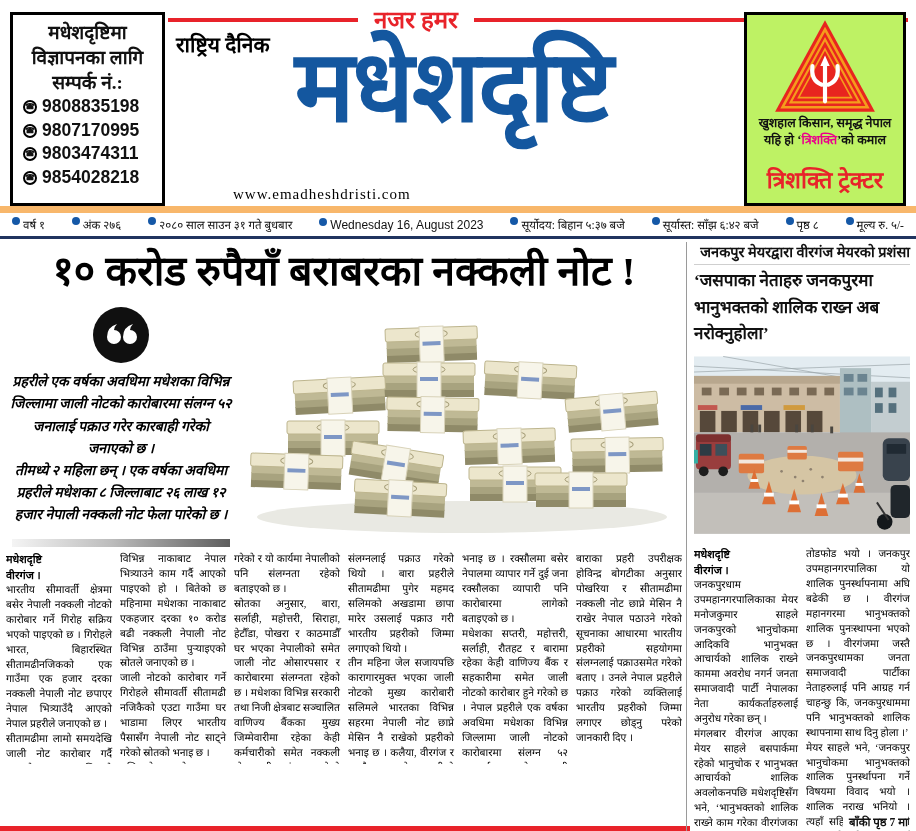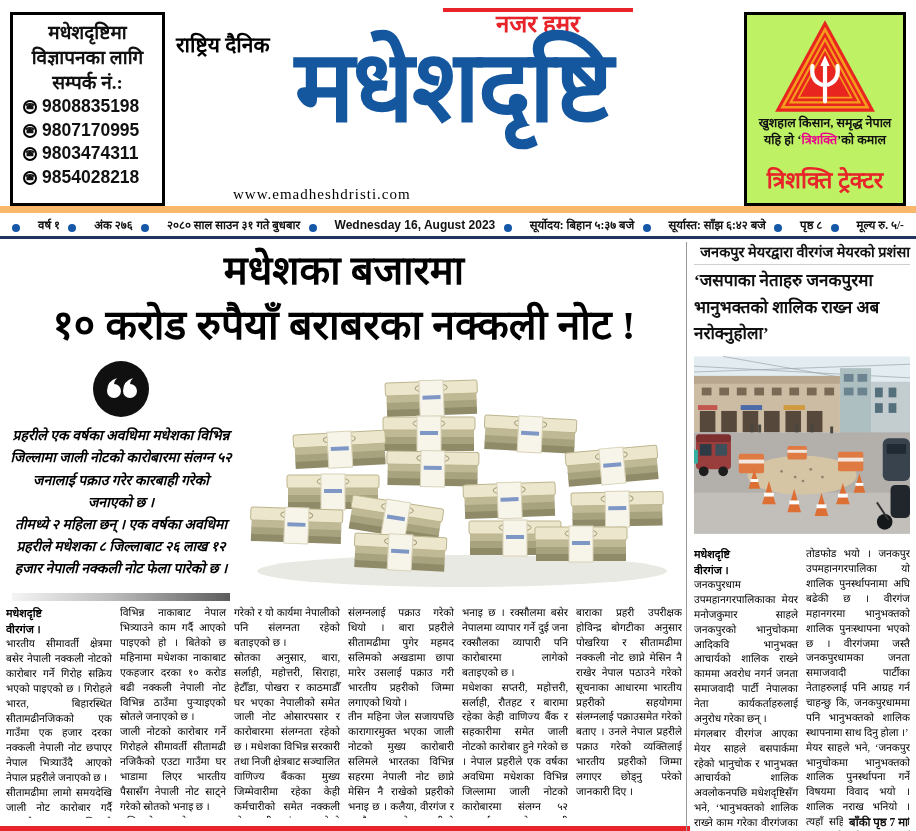--- a/index.html
+++ b/index.html
@@ -4,21 +4,21 @@
 <style>
   * { box-sizing: border-box; margin: 0; padding: 0; }
   html,body { width: 916px; height: 831px; }
   body {
     font-family: "Liberation Serif", serif;
     background: #ffffff; color: #111; overflow: hidden; position: relative;
   }
   .page { position: relative; width: 916px; height: 831px; background: #fff; }
 
   
-  .topline { position: absolute; left: 168px; right: 8px; top: 8px; display: flex; align-items: center; flex-direction: column; }
+  .topline { position: absolute; left: 168px; right: 8px; top: 8px; display: flex; align-items: center; }
   .kline { height: 4px; background: #e8232a; }
   .kline.left { width: 190px; }
   .kline.right { flex: 1; }
   .ktext { color: #e8232a; font-weight: bold; font-size: 24px; padding: 0 16px; line-height: 1; white-space: nowrap; }
 
   .ad-left { position: absolute; left: 10px; top: 12px; width: 155px; height: 194px;
     border: 3px solid #000; padding: 5px 3px; text-align: center; background: #fff; }
   .ad-left .l { font-size: 19px; font-weight: bold; line-height: 1.32; }
   .phone-row { display: flex; align-items: center; gap: 5px; font-size: 17.5px; font-weight: bold;
     padding-left: 7px; line-height: 1.35; font-family: "Liberation Sans", sans-serif; }
@@ -37,21 +37,21 @@
   .ad-right svg.logo { display: block; margin: 0 auto; }
   .ar-l1, .ar-l2 { font-size: 12.5px; font-weight: bold; line-height: 1.35; }
   .ar-l2 .brand { color: #ec008c; }
   .ar-title { font-size: 23px; font-weight: bold; color: #e8232a; line-height: 1.15; margin-top: 19px; }
 
   .orange-bar { position: absolute; left: 0; top: 206px; width: 916px; height: 7px; background: #f8b76b; }
 
   .infobar { position: absolute; left: 0; top: 213px; width: 916px; height: 26px;
     display: flex; align-items: center; justify-content: space-between; padding: 0 12px;
     border-bottom: 3px solid #20345f; background: #fff; }
-  .info-item { display: flex; align-items: flex-end; gap: 18px; font-size: 11.5px; font-weight: bold; white-space: nowrap; }
+  .info-item { display: flex; align-items: flex-start; gap: 3px; font-size: 11.5px; font-weight: normal; white-space: nowrap; }
   .info-item.en { font-family: "Liberation Sans", sans-serif; font-size: 12px; }
   .dot { width: 8px; height: 8px; border-radius: 50%; background: #1558a7; flex: 0 0 auto; }
 
   
   .content { position: absolute; left: 0; top: 242px; width: 916px; height: 589px; }
 
   .main-story { position: absolute; left: 0; top: 0; width: 684px; height: 589px; padding: 2px 2px 0 6px; }
   .headline { text-align: center; font-weight: bold; color: #000; }
   .hl1 { font-size: 40px; line-height: 1.35; }
   .hl2 { font-size: 41px; line-height: 1.35; white-space: nowrap; }
@@ -169,21 +169,20 @@
     <div class="info-item">
         <span class="dot"></span>
         <span>मूल्य रु. ५/-</span>
       </div>
   </div>
 
   <div class="content">
 
     <div class="main-story">
       <div class="headline">
-        <div class="hl1">मधेशका बजारमा</div>
         <div class="hl2">१० करोड रुपैयाँ बराबरका नक्कली नोट !</div>
       </div>
 
       <div class="feature-row">
         <div class="pullquote">
           <div class="quote-ic">
             <svg width="34" height="26" viewBox="0 0 34 26">
               <path d="M13 2 q-10 3 -10 13 a7 7 0 1 0 7 -7 q0 -3 3 -6 z" fill="#fff"></path>
               <path d="M29 2 q-10 3 -10 13 a7 7 0 1 0 7 -7 q0 -3 3 -6 z" fill="#fff"></path>
             </svg>

